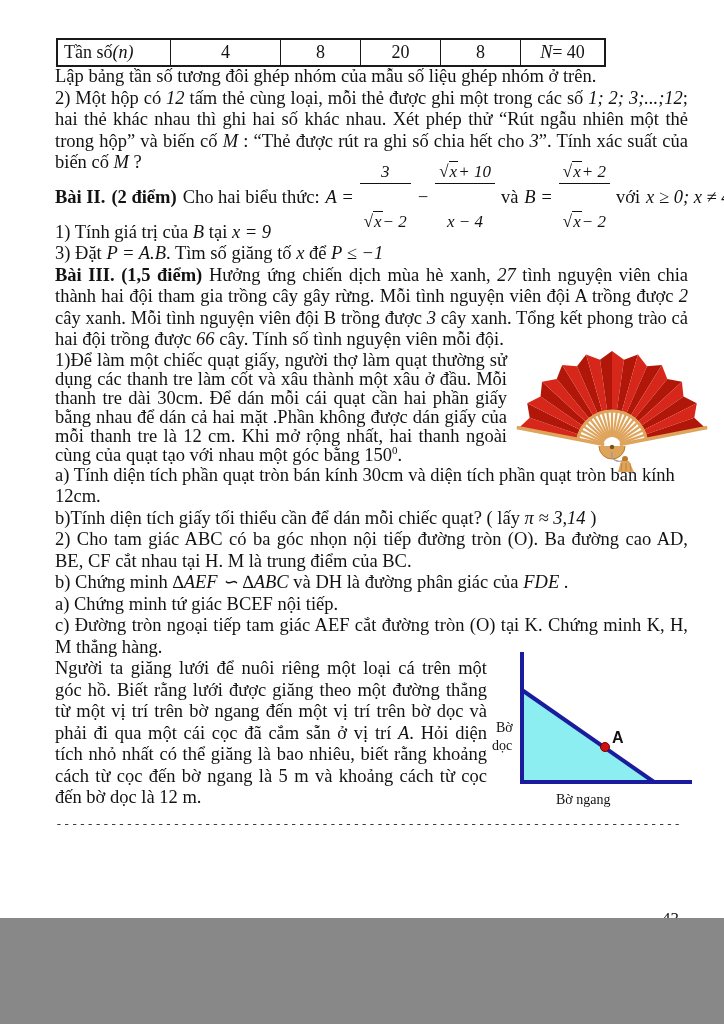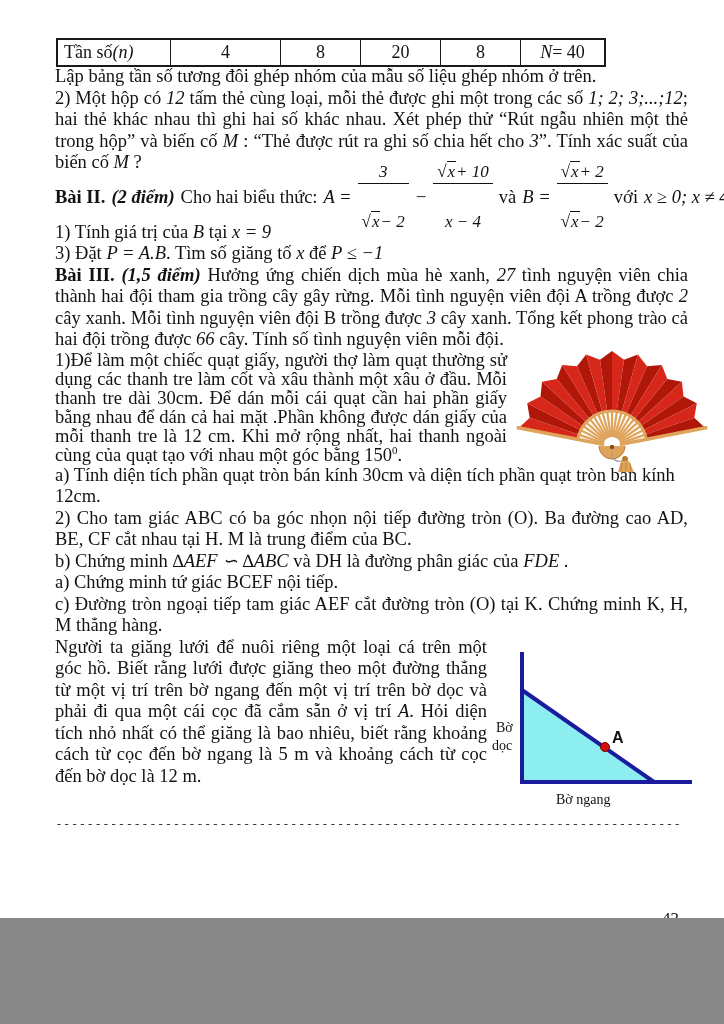--- a/index.html
+++ b/index.html
@@ -8,21 +8,21 @@
   
   .freq-table{position:absolute;left:56px;top:38px;display:flex;border:2px solid #1a1a1a;}
   .freq-table .cell{border-left:1px solid #1a1a1a;height:25px;display:flex;align-items:center;
         justify-content:center;font-size:18px;}
   .freq-table .cell:first-child{border-left:none;justify-content:flex-start;padding-left:6px;}
   .c0{width:106px;} .c1{width:109px;} .c2{width:79px;} .c3{width:79px;} .c4{width:79px;} .c5{width:83px;}
   
   .content{position:absolute;left:55px;top:66px;width:633px;font-size:18.5px;line-height:21.5px;}
   .content p{margin:0;padding:0;}
   .j{text-align:justify;}
-  .seg-n{} .seg-b{font-weight:bold;} .seg-bi{font-weight:bold;font-style:italic;}
+  .seg-n{} .seg-b{font-weight:bold;} .seg-bi{font-weight:bold;}
   .seg-i{font-style:italic;}
   .seg-sup{vertical-align:super;font-size:11px;line-height:0;}
   .mi{font-style:italic;}
   
   .formula-line{height:48px;display:flex;align-items:center;column-gap:6px;white-space:nowrap;}
   .frac{display:inline-flex;flex-direction:column;text-align:center;font-size:17px;line-height:1.1;}
   .frac .num{border-bottom:1.4px solid #111;padding:0 4px 1px 4px;}
   .frac .den{padding:1px 4px 0 4px;margin-top:28px;}
   .sqrt{white-space:nowrap;}
   .sqrt::before{content:"\221A";font-style:normal;}
@@ -87,20 +87,21 @@
       <span class="mi">x ≥ 0; x ≠ 4</span>
     </div>
 
     <p><span class="seg-n">1) Tính giá trị của </span><span class="seg-i">B</span><span class="seg-n"> tại </span><span class="seg-i">x = 9</span></p>
     <p><span class="seg-n">3) Đặt </span><span class="seg-i">P = A.B</span><span class="seg-n">. Tìm số giăng tố </span><span class="seg-i">x</span><span class="seg-n"> để </span><span class="seg-i">P ≤ −1</span></p>
 
     <p class="j"><span class="seg-b">Bài III. </span><span class="seg-bi">(1,5 điểm)</span><span class="seg-n">  Hưởng ứng chiến dịch mùa hè xanh, </span><span class="seg-i">27</span><span class="seg-n"> tình nguyện viên chia thành hai đội tham gia trồng cây gây rừng. Mỗi tình nguyện viên đội A trồng được </span><span class="seg-i">2</span><span class="seg-n"> cây xanh. Mỗi tình nguyện viên đội B trồng được </span><span class="seg-i">3</span><span class="seg-n"> cây xanh. Tổng kết phong trào cả hai đội trồng được </span><span class="seg-i">66</span><span class="seg-n"> cây. Tính số tình nguyện viên mỗi đội.</span></p>
 
     <p class="j narrow1"><span class="seg-n">1)Để làm một chiếc quạt giấy, người thợ làm quạt thường sử dụng các thanh tre làm cốt và xâu thành một xâu ở đầu. Mỗi thanh tre dài 30cm. Để dán mỗi cái quạt cần hai phần giấy bằng nhau để dán cả hai mặt .Phần không được dán giấy của mỗi thanh tre là 12 cm. Khi mở rộng nhất, hai thanh ngoài cùng của quạt tạo với nhau một góc bằng 150</span><span class="seg-sup">0</span><span class="seg-n">.</span></p>
     <p><span class="seg-n">a) Tính diện tích phần quạt tròn bán kính 30cm và diện tích phần quạt tròn bán kính 12cm.</span></p>
+    <p><span class="seg-n">b)Tính diện tích giấy tối thiểu cần để dán mỗi chiếc quạt? ( lấy </span><span class="seg-i">π ≈ 3,14</span><span class="seg-n"> )</span></p>
     <p class="j"><span class="seg-n">2) Cho tam giác ABC có ba góc nhọn nội tiếp đường tròn (O). Ba đường cao AD, BE, CF cắt nhau tại H. M là trung điểm của BC.</span></p>
     <p><span class="seg-n">b) Chứng minh </span><span class="seg-i">∆AEF ∽ ∆ABC</span><span class="seg-n"> và DH là đường phân giác của </span><span class="seg-i">FDE</span><span class="seg-n"> .</span></p>
     <p><span class="seg-n">a) Chứng minh tứ giác BCEF nội tiếp.</span></p>
     <p class="j"><span class="seg-n">c) Đường tròn ngoại tiếp tam giác AEF cắt đường tròn (O) tại K. Chứng minh K, H, M thẳng hàng.</span></p>
 
     <p class="j narrow2"><span class="seg-n">Người ta giăng lưới để nuôi riêng một loại cá trên một góc hồ. Biết rằng lưới được giăng theo một đường thẳng từ một vị trí trên bờ ngang đến một vị trí trên bờ dọc và phải đi qua một cái cọc đã cắm sẵn ở vị trí </span><span class="seg-i">A</span><span class="seg-n">. Hỏi diện tích nhỏ nhất có thể giăng là bao nhiêu, biết rằng khoảng cách từ cọc đến bờ ngang là 5 m và khoảng cách từ cọc đến bờ dọc là 12 m.</span></p>
   </div>
 
   <div class="fan-abs">
     <svg id="fan-svg" width="212" height="126" viewBox="0 0 212 126" xmlns="http://www.w3.org/2000/svg">

